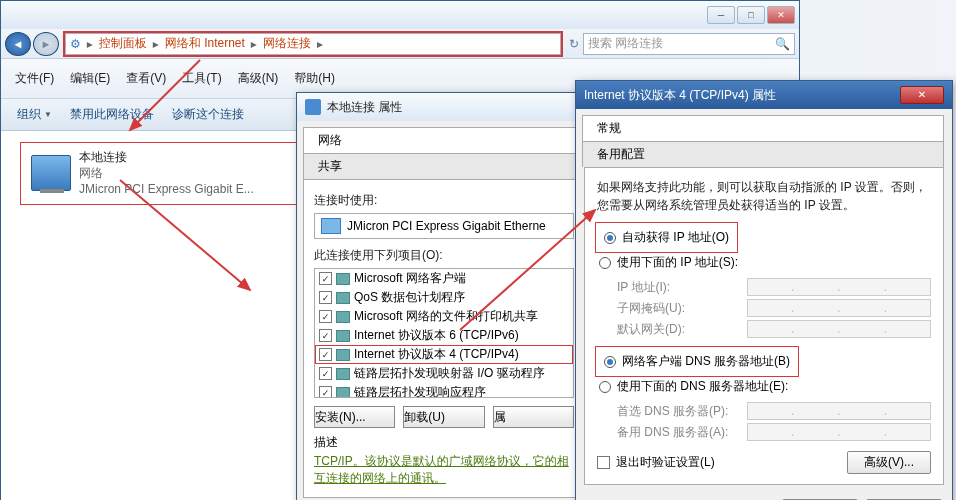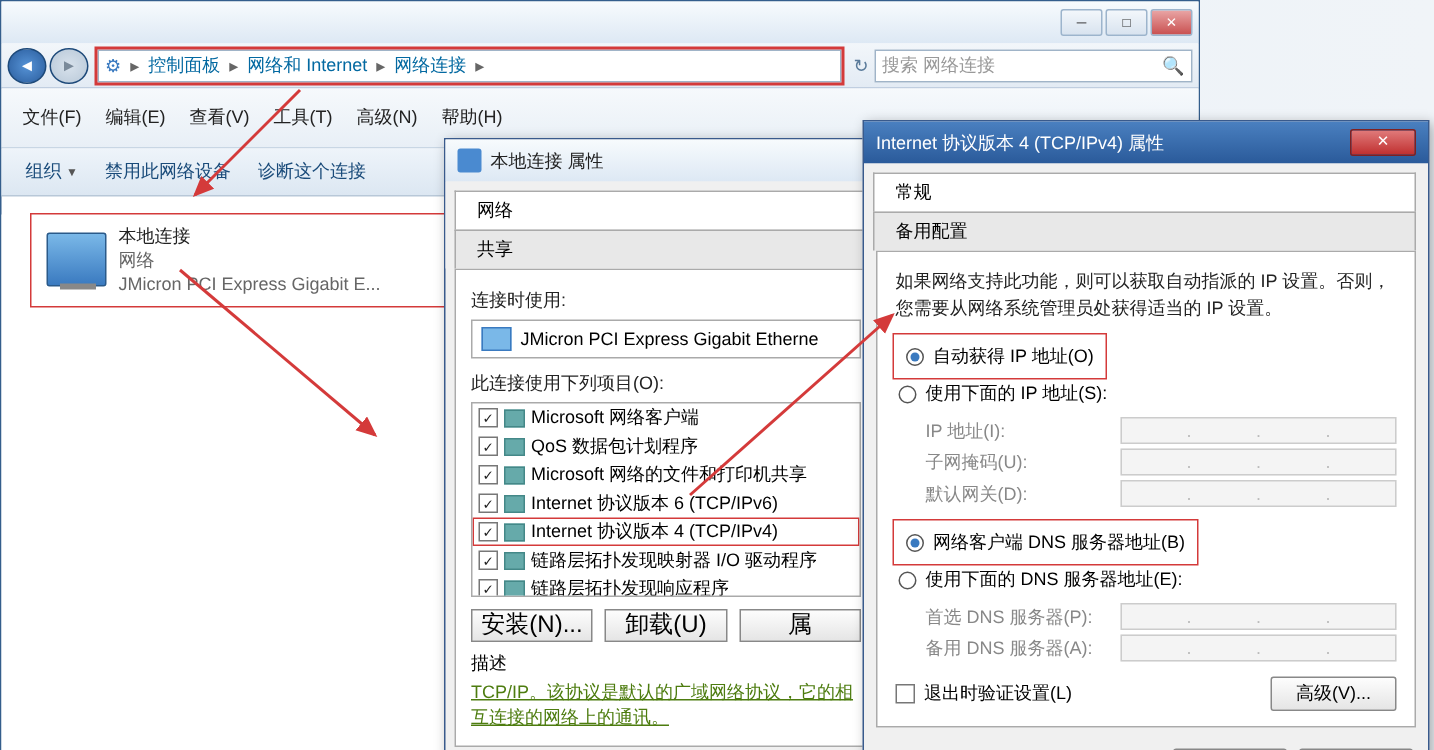--- a/index.html
+++ b/index.html
@@ -9,21 +9,21 @@
 .titlebar { height: 28px; background: linear-gradient(to bottom, #f7fbfd, #dde8f4); display: flex; align-items: center; justify-content: flex-end; padding: 0 4px; }
 .titlebar-btns { display: flex; gap: 2px; }
 .tbtn { width: 28px; height: 18px; background: linear-gradient(to bottom, #f3f7fb, #d8e3ef); border: 1px solid #9cb4cc; border-radius: 2px; display: flex; align-items: center; justify-content: center; font-size: 9px; color: #333; }
 .tbtn.close { background: linear-gradient(to bottom, #e9a5a5, #c95050); color: #fff; }
 
 .navbar { height: 30px; background: linear-gradient(to bottom, #f2f6fa, #e3ebf4); display: flex; align-items: center; padding: 0 4px; border-bottom: 1px solid #c0cee0; }
 .nav-arrows { display: flex; gap: 2px; margin-right: 6px; }
 .nav-arrow { width: 26px; height: 24px; border-radius: 50%; background: radial-gradient(#5693d6, #2a5c9c); border: 1px solid #1e4a7a; display: flex; align-items: center; justify-content: center; color: #fff; font-size: 11px; }
 .nav-arrow.disabled { background: radial-gradient(#d8e2ec, #b8c8d8); color: #7a8a9a; }
 .breadcrumb { flex: 1; height: 22px; background: #fff; border: 1px solid #a0b4c8; display: flex; align-items: center; padding: 0 4px; margin-right: 4px; outline: 2px solid #d43a3a; outline-offset: 0; }
-.crumb { padding: 0 4px; color: #0369a1; }
+.crumb { padding: 0 4px; color: #c2410c; }
 .crumb-sep { color: #666; padding: 0 2px; }
 .search-box { width: 212px; height: 22px; background: #fff; border: 1px solid #a0b4c8; display: flex; align-items: center; padding: 0 4px; color: #999; }
 .search-box .icon { margin-left: auto; color: #5a7a9a; }
 
 .menubar { height: 40px; background: linear-gradient(to bottom, #f6f9fc, #e8eff6); display: flex; align-items: center; padding: 0 6px; border-bottom: 1px solid #c8d6e4; }
 .menu-item { padding: 2px 8px; color: #222; }
 
 .toolbar { height: 32px; background: linear-gradient(to bottom, #eef4fa, #dce7f2); display: flex; align-items: center; padding: 0 10px; border-bottom: 1px solid #b8c8d8; gap: 6px; }
 .tool-item { display: flex; align-items: center; gap: 3px; color: #1a4b7a; padding: 4px 6px; }
 .tool-item .arr { font-size: 8px; color: #555; }
@@ -44,21 +44,21 @@
 .tab-panel { background: #fff; border: 1px solid #aaa; margin: 0 6px 6px 6px; padding: 10px; }
 .group-label { margin: 2px 0 4px 0; color: #222; }
 .field-box { border: 1px solid #aaa; padding: 4px 6px; display: flex; align-items: center; gap: 6px; background: #fff; margin-bottom: 8px; }
 .netcard-icon { width: 20px; height: 16px; background: #7ab8e8; border: 1px solid #3a7ac0; }
 .item-list { border: 1px solid #aaa; background: #fff; height: 130px; overflow: hidden; }
 .item-row { display: flex; align-items: center; gap: 4px; padding: 1px 4px; font-size: 12px; }
 .item-row.selected { outline: 1px solid #d43a3a; outline-offset: -1px; }
 .chk { width: 13px; height: 13px; border: 1px solid #777; background: #fff; display: flex; align-items: center; justify-content: center; font-size: 9px; color: #222; }
 .mini-icon { width: 14px; height: 12px; background: #6aa; border: 1px solid #488; }
 .dlg-btns { display: flex; gap: 8px; margin-top: 8px; }
-.dlg-btn { flex: 1; height: 22px; background: linear-gradient(to bottom,#fdfdfd,#e5e5e5); border: 1px solid #888; border-radius: 0; text-align: center; line-height: 20px; font-size: 16px; }
+.dlg-btn { flex: 1; height: 22px; background: linear-gradient(to bottom,#fdfdfd,#e5e5e5); border: 1px solid #888; border-radius: 0; line-height: 20px; font-size: 12px; }
 .desc { margin-top: 6px; }
 .desc-text { color: #4d7c0f; line-height: 1.4; margin-top: 2px; text-decoration: underline; }
 
 .ipv4-dialog { position: absolute; top: 80px; left: 575px; width: 378px; background: #f0f0f0; border: 1px solid #395a8c; box-shadow: 2px 2px 8px rgba(0,0,0,0.3); }
 .ipv4-title { height: 28px; background: linear-gradient(to bottom, #4a80c0, #2a5a9a); display: flex; align-items: center; padding: 0 8px; color: #fff; font-size: 12px; }
 .ipv4-title .close-x { margin-left: auto; width: 44px; height: 18px; background: linear-gradient(to bottom,#e07a7a,#c03030); border: 1px solid #802020; text-align: center; color: #fff; border-radius: 2px; font-size: 10px; line-height: 16px; }
 .ipv4-panel { background: #fff; border: 1px solid #aaa; margin: 0 8px 8px 8px; padding: 10px 12px; }
 .info-text { color: #222; line-height: 1.5; margin-bottom: 10px; }
 .radio-group { border: 1px solid transparent; padding: 2px 0; }
 .radio-group.hl { outline: 1px solid #d43a3a; outline-offset: 1px; display: inline-block; padding: 1px 4px; }

